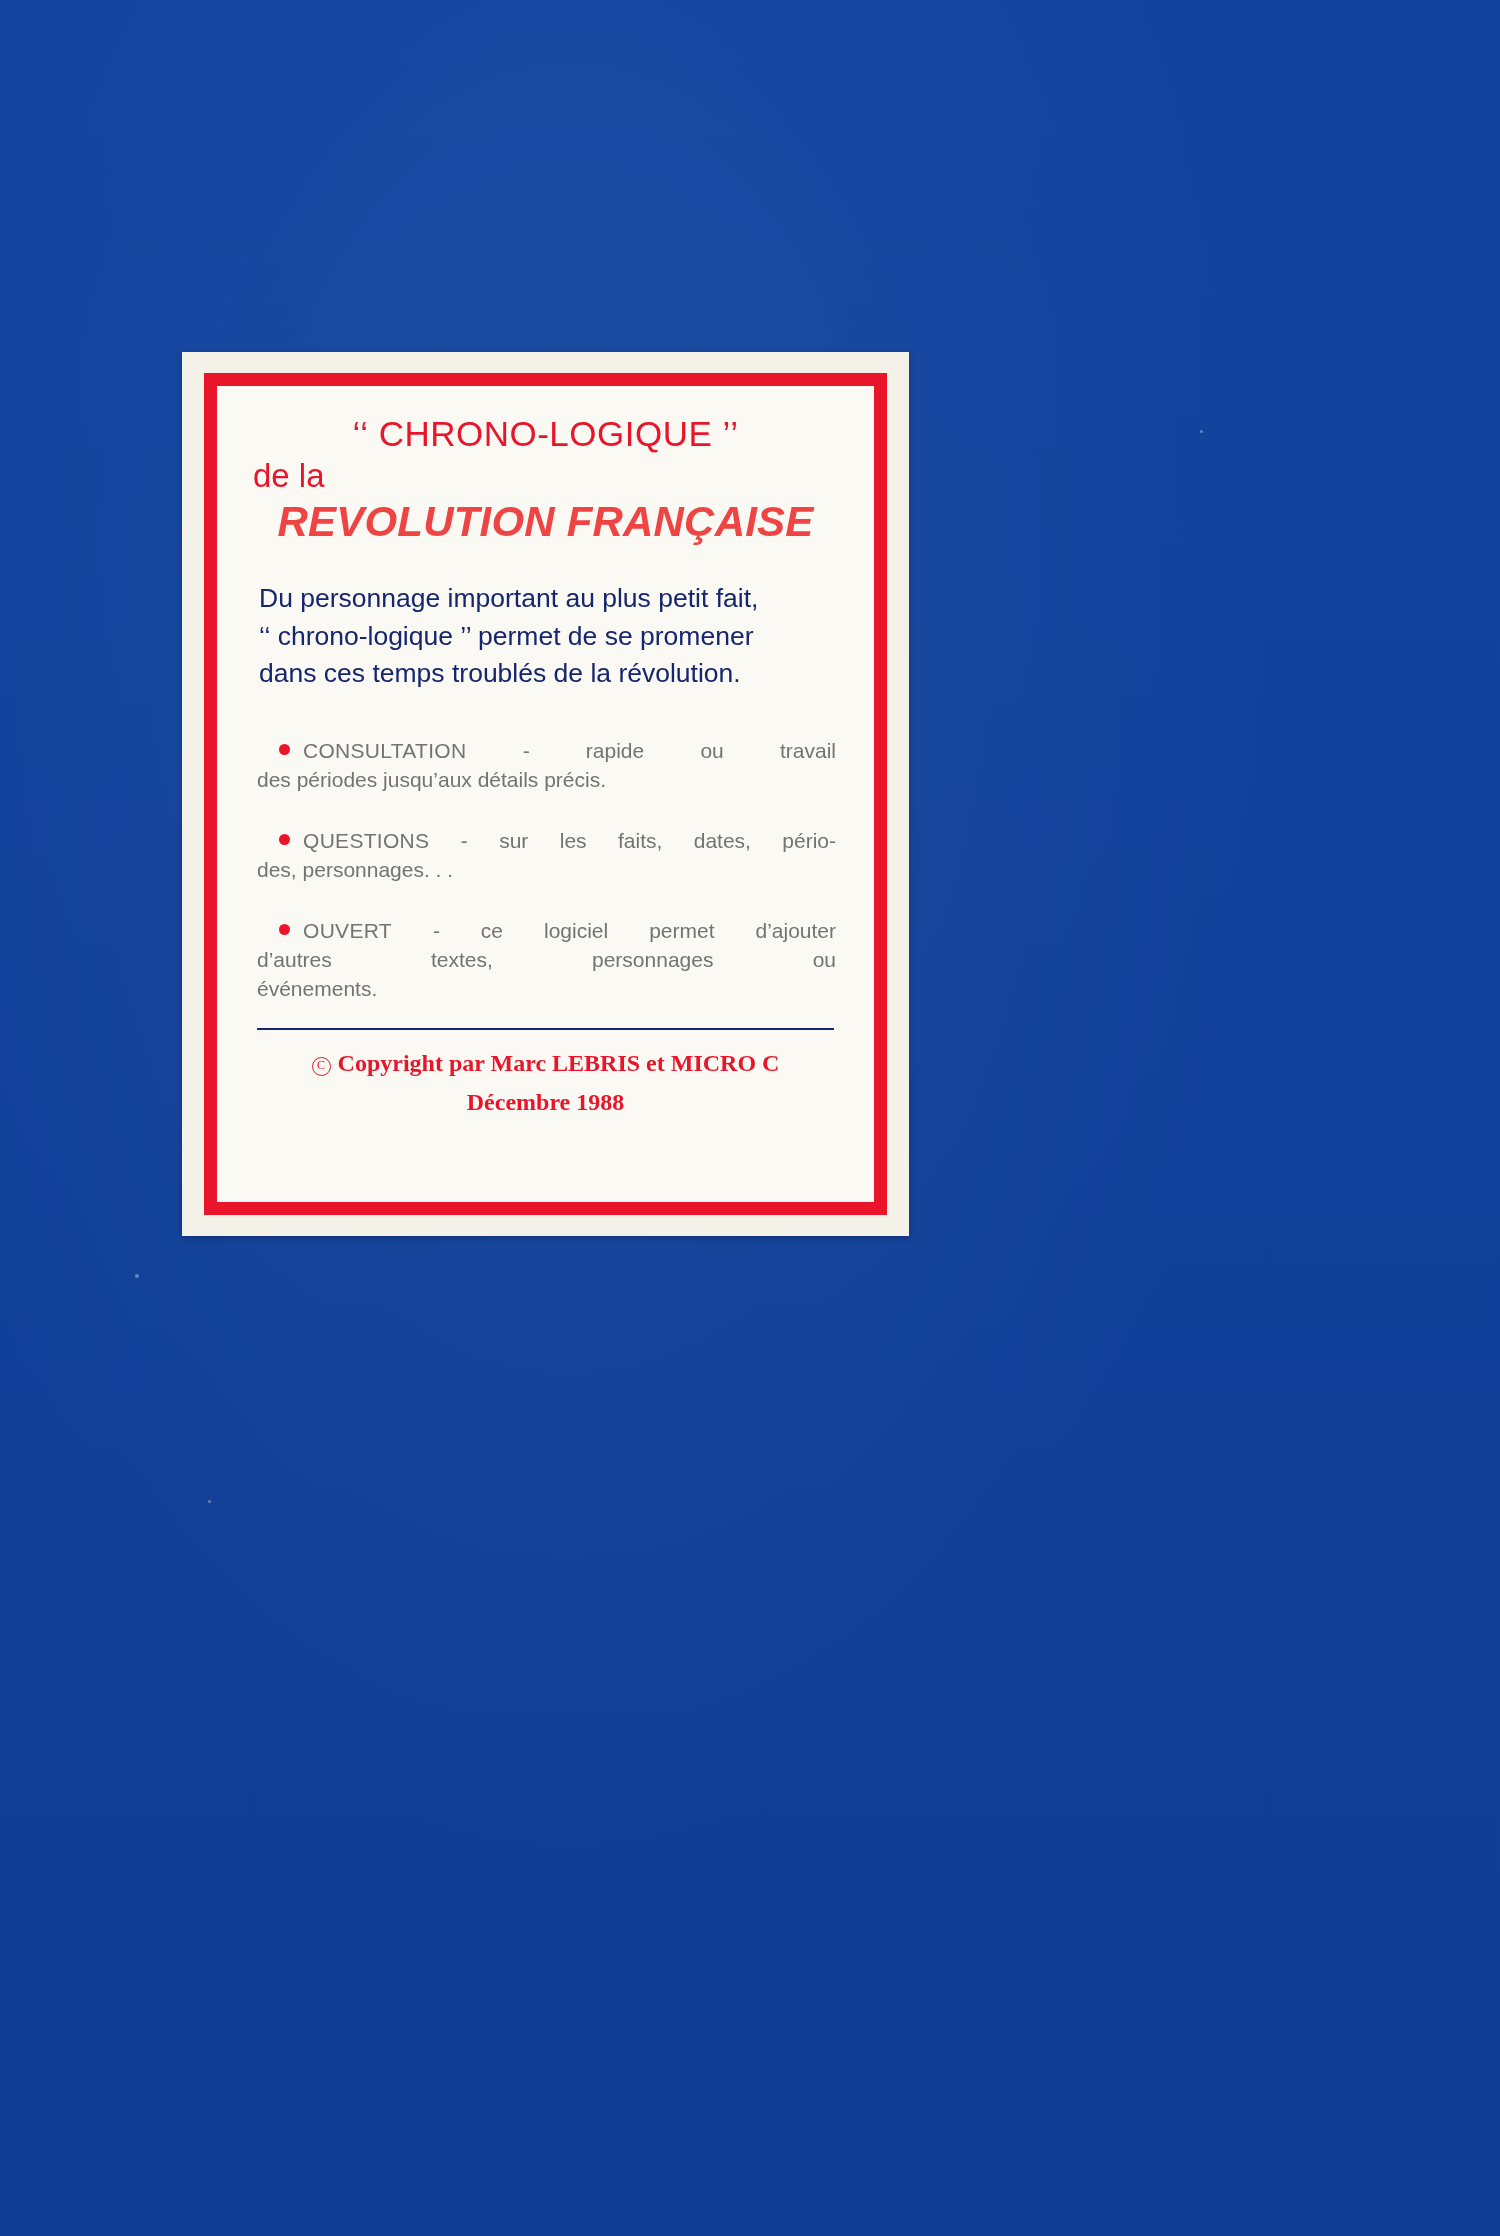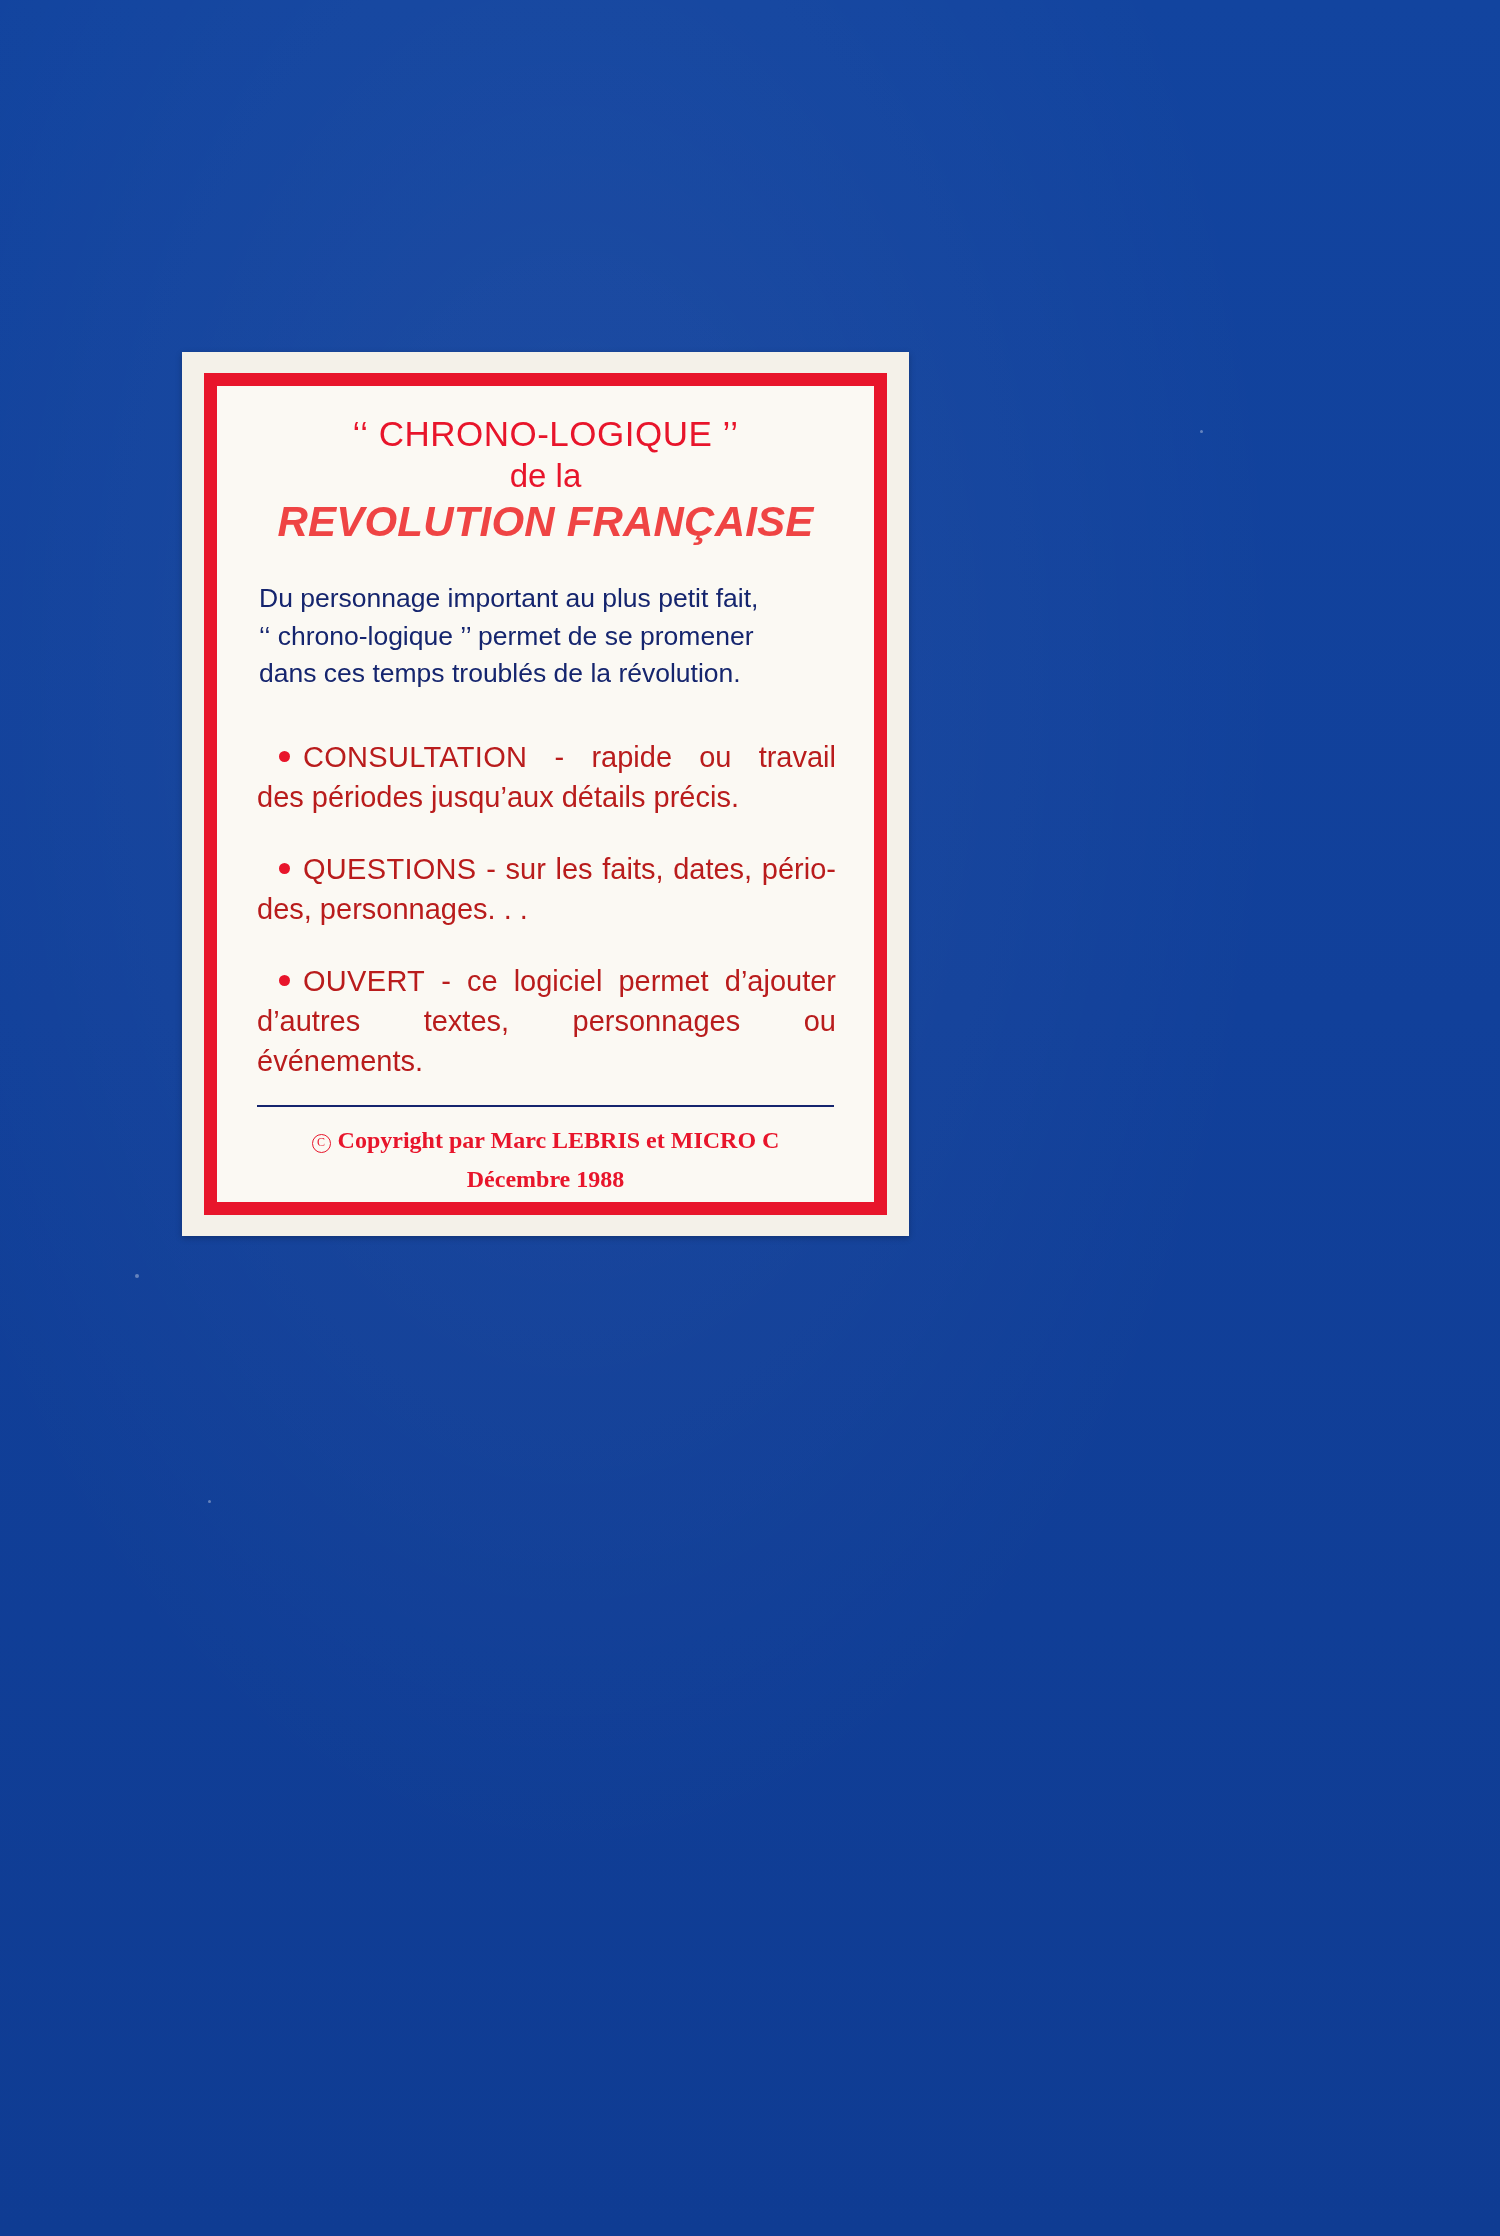--- a/index.html
+++ b/index.html
@@ -54,21 +54,21 @@
 
   .title-line1 {
     text-align: center;
     color: #e8152b;
     font-size: 35px;
     letter-spacing: 0.5px;
     line-height: 1.12;
     font-family: "Liberation Sans", sans-serif;
   }
   .title-line2 {
-    text-align: center;
+    text-align: left;
     color: #e8152b;
     font-size: 33px;
     line-height: 1.3;
     margin-top: 2px;
   }
   .title-main {
     text-align: center;
     color: #ef4444;
     font-size: 42px;
     font-weight: bold;
@@ -85,22 +85,22 @@
     text-align: left;
     padding: 0 4px 0 6px;
   }
   .lede div { white-space: nowrap; }
 
   .bullets {
     margin-top: 44px;
     padding: 0 2px 0 4px;
   }
   .bullet-block {
-    color: #b91c1c;
-    font-size: 29px;
+    color: #737373;
+    font-size: 21px;
     line-height: 1.38;
     margin-bottom: 32px;
     position: relative;
   }
   .bullet-block:last-child { margin-bottom: 12px; }
 
   .bullet-first-line {
     display: block;
     text-align: justify;
     text-align-last: justify;

